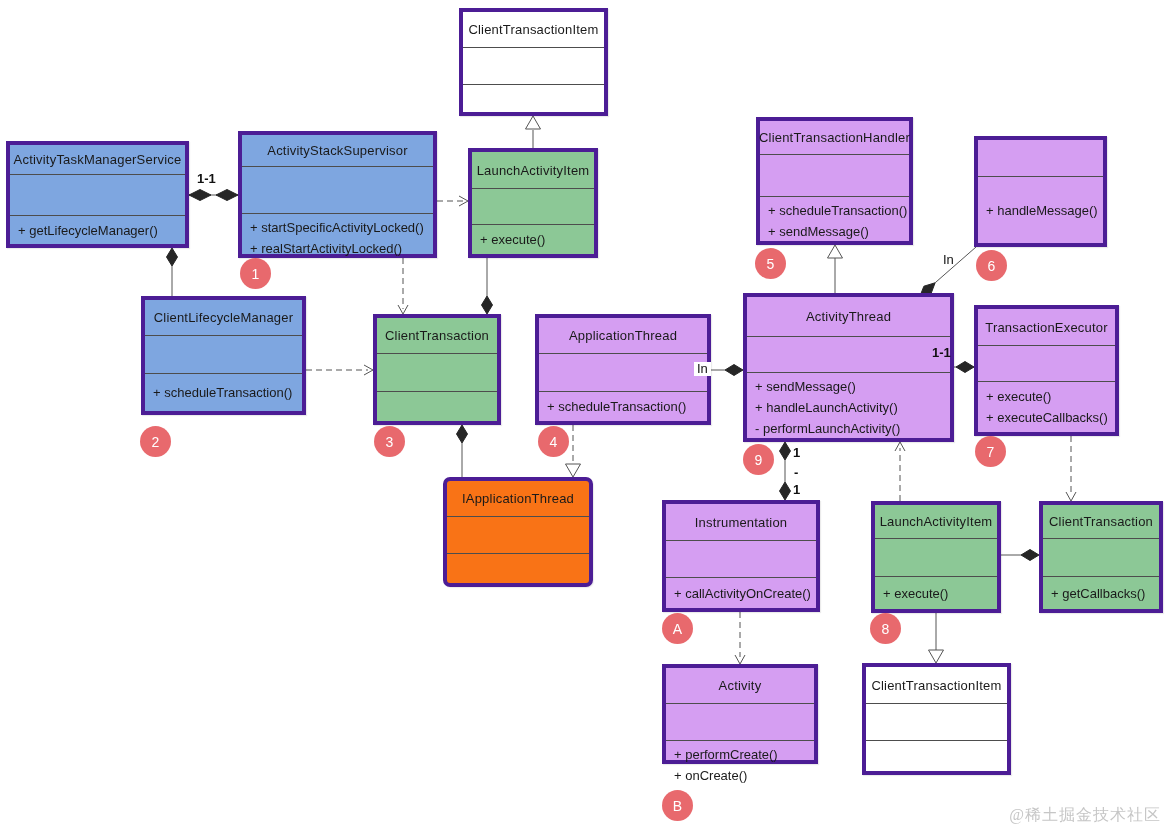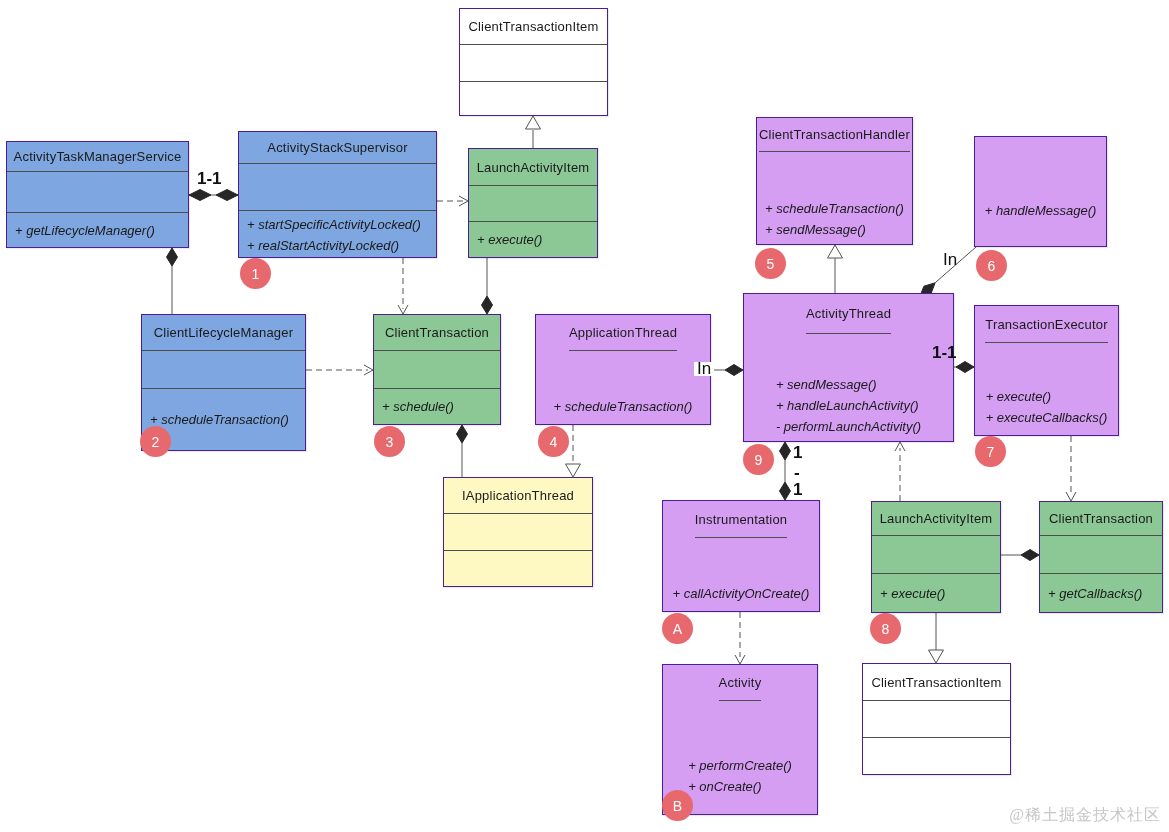--- a/index.html
+++ b/index.html
@@ -3,40 +3,40 @@
 <meta charset="utf-8">
 <style>
   html,body{margin:0;padding:0;background:#ffffff;}
   #canvas{
     position:relative;width:1169px;height:832px;background:#ffffff;overflow:hidden;
     font-family:"Liberation Sans", sans-serif;color:#1a1a1a;
   }
   #connector-layer{position:absolute;left:0;top:0;width:1169px;height:832px;}
   .cls{
     position:absolute;display:flex;flex-direction:column;box-sizing:border-box;
-    border:1px solid #4c1d95;font-size:13px;z-index:2;
+    border:4px solid #4c1d95;font-size:13px;z-index:2;
     box-shadow:1px 1px 1px rgba(0,0,0,0.08);
   }
   .cls .t{
     height:var(--th,36px);flex:none;display:flex;align-items:center;justify-content:center;
     border-bottom:1px solid #4d4d4d;box-sizing:border-box;letter-spacing:.2px;
   }
   .cls .f{height:var(--fh,37px);flex:none;border-bottom:1px solid #4d4d4d;box-sizing:border-box;}
   .cls .m{flex:1;display:flex;flex-direction:column;justify-content:center;padding:3px 8px;box-sizing:border-box;}
-  .cls .m .ln{line-height:21px;white-space:nowrap;font-style:italic;}
+  .cls .m .ln{line-height:21px;white-space:nowrap;}
   .c-blue{background:#7EA6E0;}
   .c-green{background:#8CC896;}
-  .c-purple{background:#D59EF2;align-items:center;}
-  .c-yellow{background:#fef9c3;}
+  .c-purple{background:#D59EF2;}
+  .c-yellow{background:#f97316;border-radius:7px;}
   .c-white{background:#ffffff;}
   .badge{
     position:absolute;width:31px;height:31px;border-radius:50%;background:#E8696D;color:#fff;
     display:flex;align-items:center;justify-content:center;font-size:14px;z-index:6;
   }
-  .elabel{position:absolute;font-size:17px;font-weight:bold;color:#111;z-index:4;line-height:14px;}
+  .elabel{position:absolute;font-size:13px;font-weight:bold;color:#111;z-index:4;line-height:14px;}
   .elabel.on-line{background:#fff;padding:0 3px;font-weight:normal;}
   .elabel.plain{font-weight:normal;}
   #watermark{
     position:absolute;right:8px;bottom:6px;font-size:16px;color:#c6c6c6;z-index:3;
     font-family:"Liberation Serif", serif;letter-spacing:1px;
   }
 </style>
 </head>
 <body>
 
@@ -183,34 +183,31 @@
     </div>
   </div>
 
   <div class="cls c-purple" style="left:974px;top:136px;width:133px;height:111px;--th:37px;--fh:37px">
     <div class="f"></div>
     <div class="m">
       <div class="ln">+  handleMessage()</div>
     </div>
   </div>
 
-  <div class="cls c-blue" style="left:141px;top:314px;width:165px;height:137px;--th:36px;--fh:38px">
+  <div class="cls c-blue" style="left:141px;top:296px;width:165px;height:119px;--th:36px;--fh:38px">
     <div class="t">ClientLifecycleManager</div>
     <div class="f"></div>
     <div class="m">
       <div class="ln">+  scheduleTransaction()</div>
     </div>
   </div>
 
   <div class="cls c-green" style="left:373px;top:314px;width:128px;height:111px;--th:36px;--fh:38px">
     <div class="t">ClientTransaction</div>
     <div class="f"></div>
-    <div class="m">
-      <div class="ln">+  schedule()</div>
-    </div>
   </div>
 
   <div class="cls c-purple" style="left:535px;top:314px;width:176px;height:111px;--th:36px;--fh:38px">
     <div class="t">ApplicationThread</div>
     <div class="f"></div>
     <div class="m">
       <div class="ln">+  scheduleTransaction()</div>
     </div>
   </div>
 
@@ -256,21 +253,21 @@
   </div>
 
   <div class="cls c-green" style="left:1039px;top:501px;width:124px;height:112px;--th:34px;--fh:38px">
     <div class="t">ClientTransaction</div>
     <div class="f"></div>
     <div class="m">
       <div class="ln">+  getCallbacks()</div>
     </div>
   </div>
 
-  <div class="cls c-purple" style="left:662px;top:664px;width:156px;height:151px;--th:36px;--fh:37px">
+  <div class="cls c-purple" style="left:662px;top:664px;width:156px;height:100px;--th:36px;--fh:37px">
     <div class="t">Activity</div>
     <div class="f"></div>
     <div class="m">
       <div class="ln">+  performCreate()</div>
       <div class="ln">+  onCreate()</div>
     </div>
   </div>
 
   <div class="cls c-white" style="left:862px;top:663px;width:149px;height:112px;--th:37px;--fh:37px">
     <div class="t">ClientTransactionItem</div>

